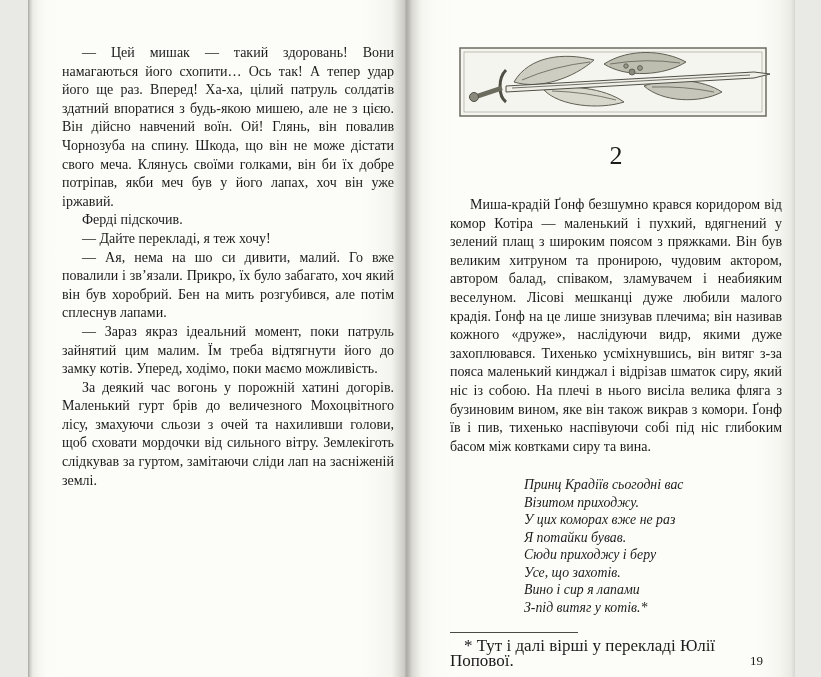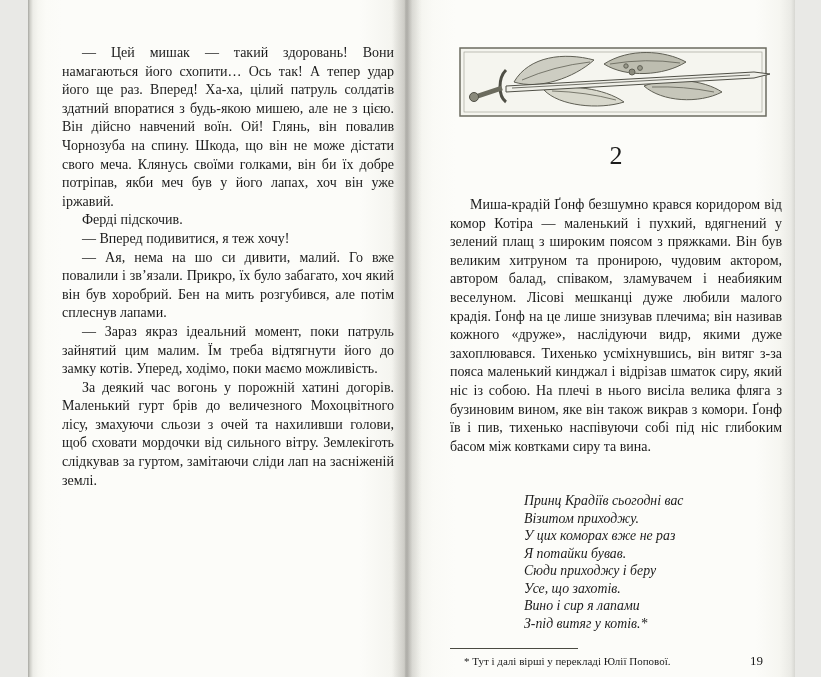--- a/index.html
+++ b/index.html
@@ -49,47 +49,47 @@
   .ornament { text-align: center; height: 76px; }
   .chapter-number {
     text-align: center;
     font-size: 26px;
     margin-top: 20px;
     margin-bottom: 24px;
     line-height: 32px;
   }
 
   .poem {
-    margin-top: 36px;
+    margin-top: 20px;
     margin-left: 74px;
     font-style: italic;
     font-size: 13.8px;
     line-height: 17.5px;
   }
   .poem div { white-space: nowrap; }
 
   .footnote { margin-top: 16px; }
   .footnote-rule { width: 128px; border-top: 1px solid #4a4a42; margin-bottom: 5px; }
-  .footnote-text { font-size: 11px; line-height: 15px; text-indent: 14px; }
+  .footnote-text { font-size: 17px; line-height: 15px; text-indent: 14px; }
 
   .page-num {
     position: absolute; right: 32px; bottom: 8px;
     font-size: 13px;
   }
 </style>
 </head>
 <body>
 
 <div class="spread">
 
   <div class="page page-left">
     <div class="text-col left-col body-text">
       <p>— Цей мишак — такий здоровань! Вони намагаються його схопити… Ось так! А тепер удар його ще раз. Вперед! Ха-ха, цілий патруль солдатів здатний впоратися з будь-якою мишею, але не з цією. Він дійсно навчений воїн. Ой! Глянь, він повалив Чорнозуба на спину. Шкода, що він не може дістати свого меча. Клянусь своїми голками, він би їх добре потріпав, якби меч був у його лапах, хоч він уже іржавий.</p>
       <p>Ферді підскочив.</p>
-      <p>— Вперед подивитися, я теж хочу!</p>
+      <p>— Дайте перекладі, я теж хочу!</p>
       <p>— Ая, нема на шо си дивити, малий. Го вже повалили і зв’язали. Прикро, їх було забагато, хоч який він був хоробрий. Бен на мить розгубився, але потім сплеснув лапами.</p>
       <p>— Зараз якраз ідеальний момент, поки патруль зайнятий цим малим. Їм треба відтягнути його до замку котів. Уперед, ходімо, поки маємо можливість.</p>
       <p>За деякий час вогонь у порожній хатині догорів. Маленький гурт брів до величезного Мохоцвітного лісу, змахуючи сльози з очей та нахиливши голови, щоб сховати мордочки від сильного вітру. Землекіготь слідкував за гуртом, замітаючи сліди лап на засніженій землі.</p>
     </div>
   </div>
 
   <div class="page page-right">
     <div class="text-col right-col body-text">
 
       <div class="ornament">

